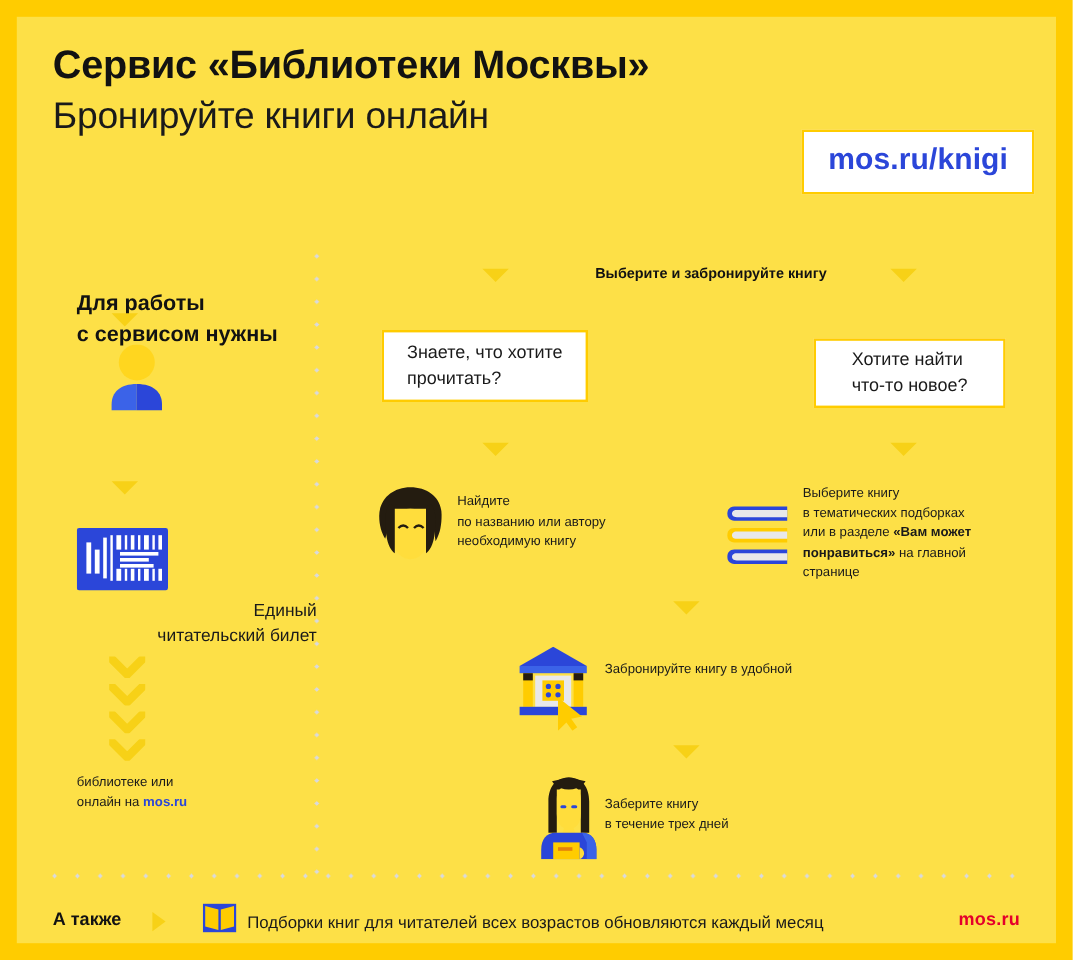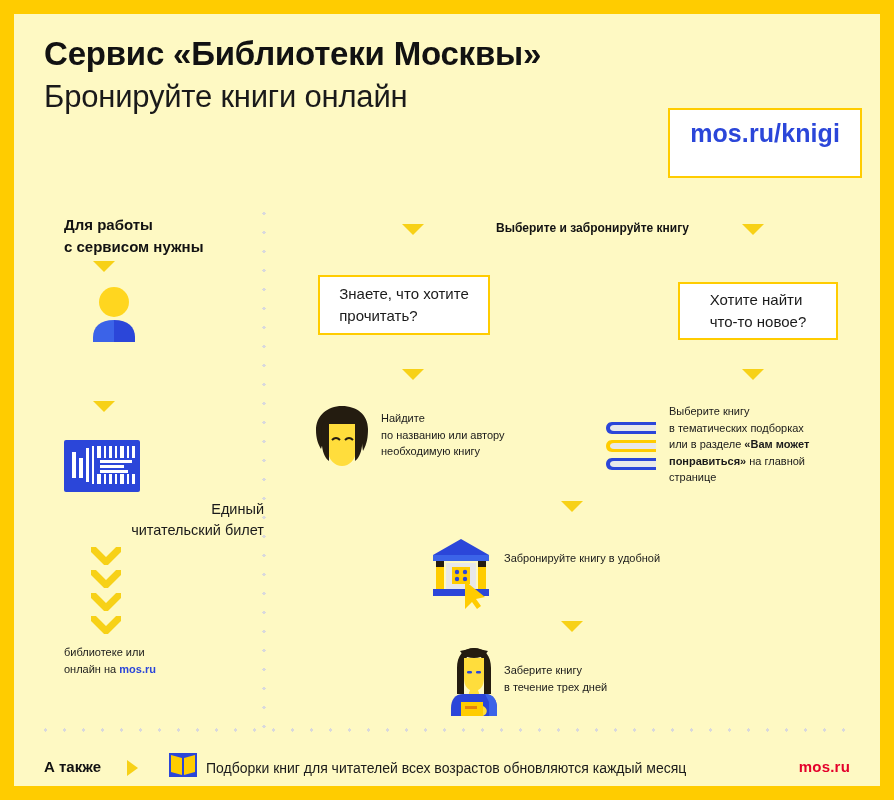--- a/index.html
+++ b/index.html
@@ -11,38 +11,38 @@
     position:relative;
     width:894px;height:800px;
     box-sizing:border-box;
     background:#FFCC00;
     padding:14px;
     overflow:hidden;
   }
   .sheet{
     position:relative;
     width:100%;height:100%;
-    background:#fef9c3;
+    background:#fde047;
     box-sizing:border-box;
   }
 
   
   .header{position:absolute;left:30px;top:22px;right:20px;}
   .title-main{
     font-size:33px;font-weight:bold;color:#121212;
     letter-spacing:-0.2px;line-height:1.12;white-space:nowrap;
   }
   .title-sub{
     font-size:31px;font-weight:400;color:#1a1a1a;
     letter-spacing:-0.2px;line-height:1.12;margin-top:7px;white-space:nowrap;
   }
   .url-badge{
     position:absolute;right:18px;top:94px;
     border:2px solid #FFCC00;
-    padding:9px 20px 28px 20px;
+    padding:9px 20px 12px 20px;
     background:#fff;
   }
   .url-badge span{
     font-size:25px;font-weight:bold;color:#2B46D9;letter-spacing:0.1px;
   }
 
   
   .v-dots{
     position:absolute;left:248px;top:190px;width:4px;height:528px;
     background-image:radial-gradient(circle, #d9d9dd 1.6px, transparent 1.8px);
@@ -60,21 +60,21 @@
     border-left:11px solid transparent;
     border-right:11px solid transparent;
     border-top:11px solid #F7D117;
   }
   .chev{position:absolute;}
   .chev svg{display:block;}
 
   
   .txt{position:absolute;color:#1a1a1a;}
   .lead{
-    font-size:15px;font-weight:bold;line-height:1.45;color:#121212;
+    font-size:18px;font-weight:bold;line-height:1.45;color:#121212;margin-top:25px;
   }
   .body-s{font-size:14.5px;line-height:1.45;}
   .body-m{font-size:11px;line-height:1.5;}
   .b{font-weight:bold;}
   .blue{color:#2B46D9;font-weight:bold;}
 
   
   .qbox{
     position:absolute;border:2px solid #FFCC00;background:#fff;
     box-sizing:border-box;display:flex;align-items:center;

